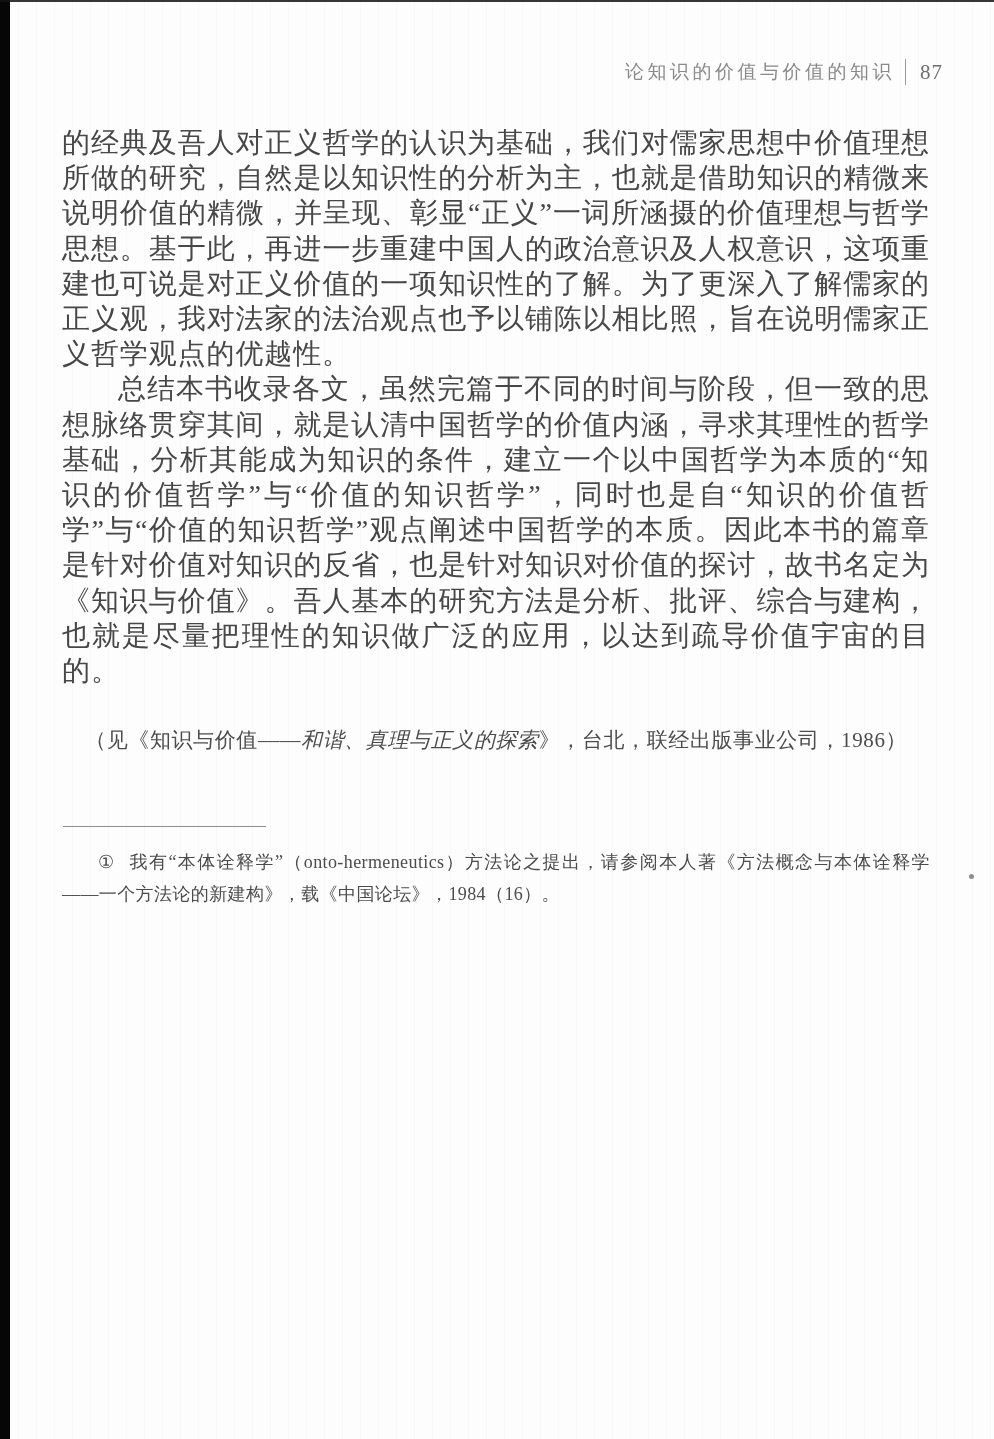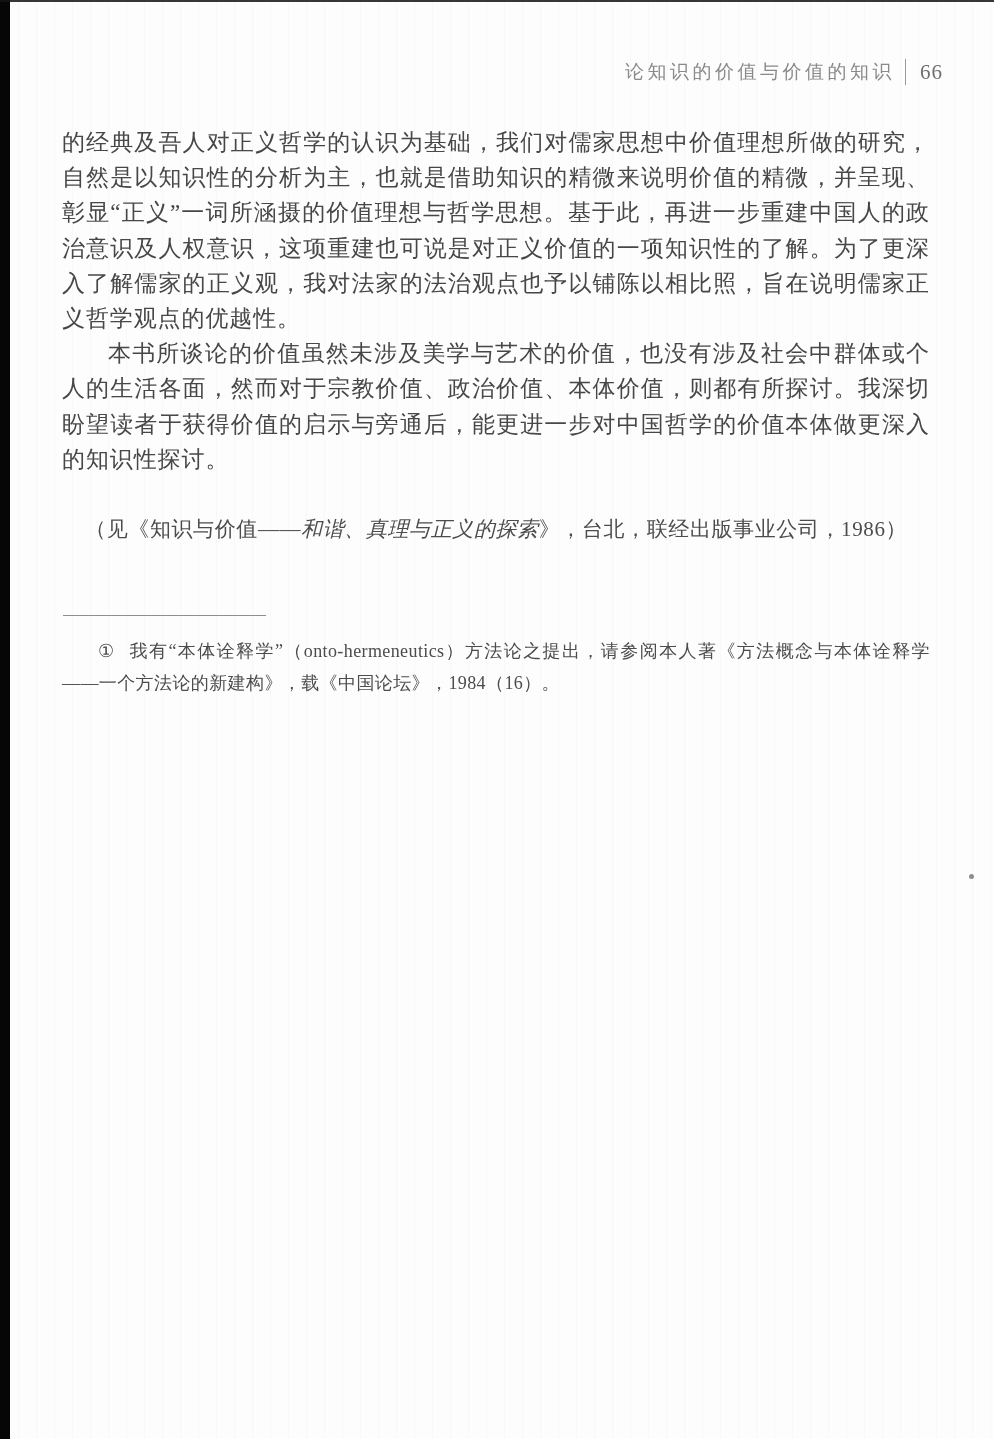--- a/index.html
+++ b/index.html
@@ -64,21 +64,21 @@
   .header-pagenum {
     font-size: 21px;
     color: #6f6f6f;
     letter-spacing: 1px;
   }
 
   .body-text {
     margin-top: 37px; 
   }
   .body-text p {
-    font-size: 23px;
+    font-size: 28px;
     line-height: 35.2px;
     letter-spacing: 0.9px;
     text-align: justify;
     color: #474747;
   }
   .body-text p.indented { text-indent: 2em; }
 
   .citation {
     margin-top: 35px;
     font-size: 21px;
@@ -126,26 +126,26 @@
 <div class="page">
 
   <div class="edge-strip"></div>
   <div class="edge-topline"></div>
 
   <div class="content">
 
     <div class="page-header">
       <span class="header-title">论知识的价值与价值的知识</span>
       <span class="header-divider"></span>
-      <span class="header-pagenum">66</span>
+      <span class="header-pagenum">87</span>
     </div>
 
     <div class="body-text">
       <p>的经典及吾人对正义哲学的认识为基础，我们对儒家思想中价值理想所做的研究，自然是以知识性的分析为主，也就是借助知识的精微来说明价值的精微，并呈现、彰显“正义”一词所涵摄的价值理想与哲学思想。基于此，再进一步重建中国人的政治意识及人权意识，这项重建也可说是对正义价值的一项知识性的了解。为了更深入了解儒家的正义观，我对法家的法治观点也予以铺陈以相比照，旨在说明儒家正义哲学观点的优越性。</p>
-      <p class="indented">本书所谈论的价值虽然未涉及美学与艺术的价值，也没有涉及社会中群体或个人的生活各面，然而对于宗教价值、政治价值、本体价值，则都有所探讨。我深切盼望读者于获得价值的启示与旁通后，能更进一步对中国哲学的价值本体做更深入的知识性探讨。</p>
+      <p class="indented">总结本书收录各文，虽然完篇于不同的时间与阶段，但一致的思想脉络贯穿其间，就是认清中国哲学的价值内涵，寻求其理性的哲学基础，分析其能成为知识的条件，建立一个以中国哲学为本质的“知识的价值哲学”与“价值的知识哲学”，同时也是自“知识的价值哲学”与“价值的知识哲学”观点阐述中国哲学的本质。因此本书的篇章是针对价值对知识的反省，也是针对知识对价值的探讨，故书名定为《知识与价值》。吾人基本的研究方法是分析、批评、综合与建构，也就是尽量把理性的知识做广泛的应用，以达到疏导价值宇宙的目的。</p>
     </div>
 
     <p class="citation"><span>（见《知识与价值——</span><span class="citation-emphasis">和谐、真理与正义的探索</span><span>》，台北，联经出版事业公司，1986）</span></p>
 
     <div class="footnote">
       <div class="fn-rule"></div>
       <p class="fn-text"><span class="fn-marker">①</span><span>我有“本体诠释学”（onto-hermeneutics）方法论之提出，请参阅本人著《方法概念与本体诠释学——一个方法论的新建构》，载《中国论坛》，1984（16）。</span></p>
     </div>
 
   </div>

